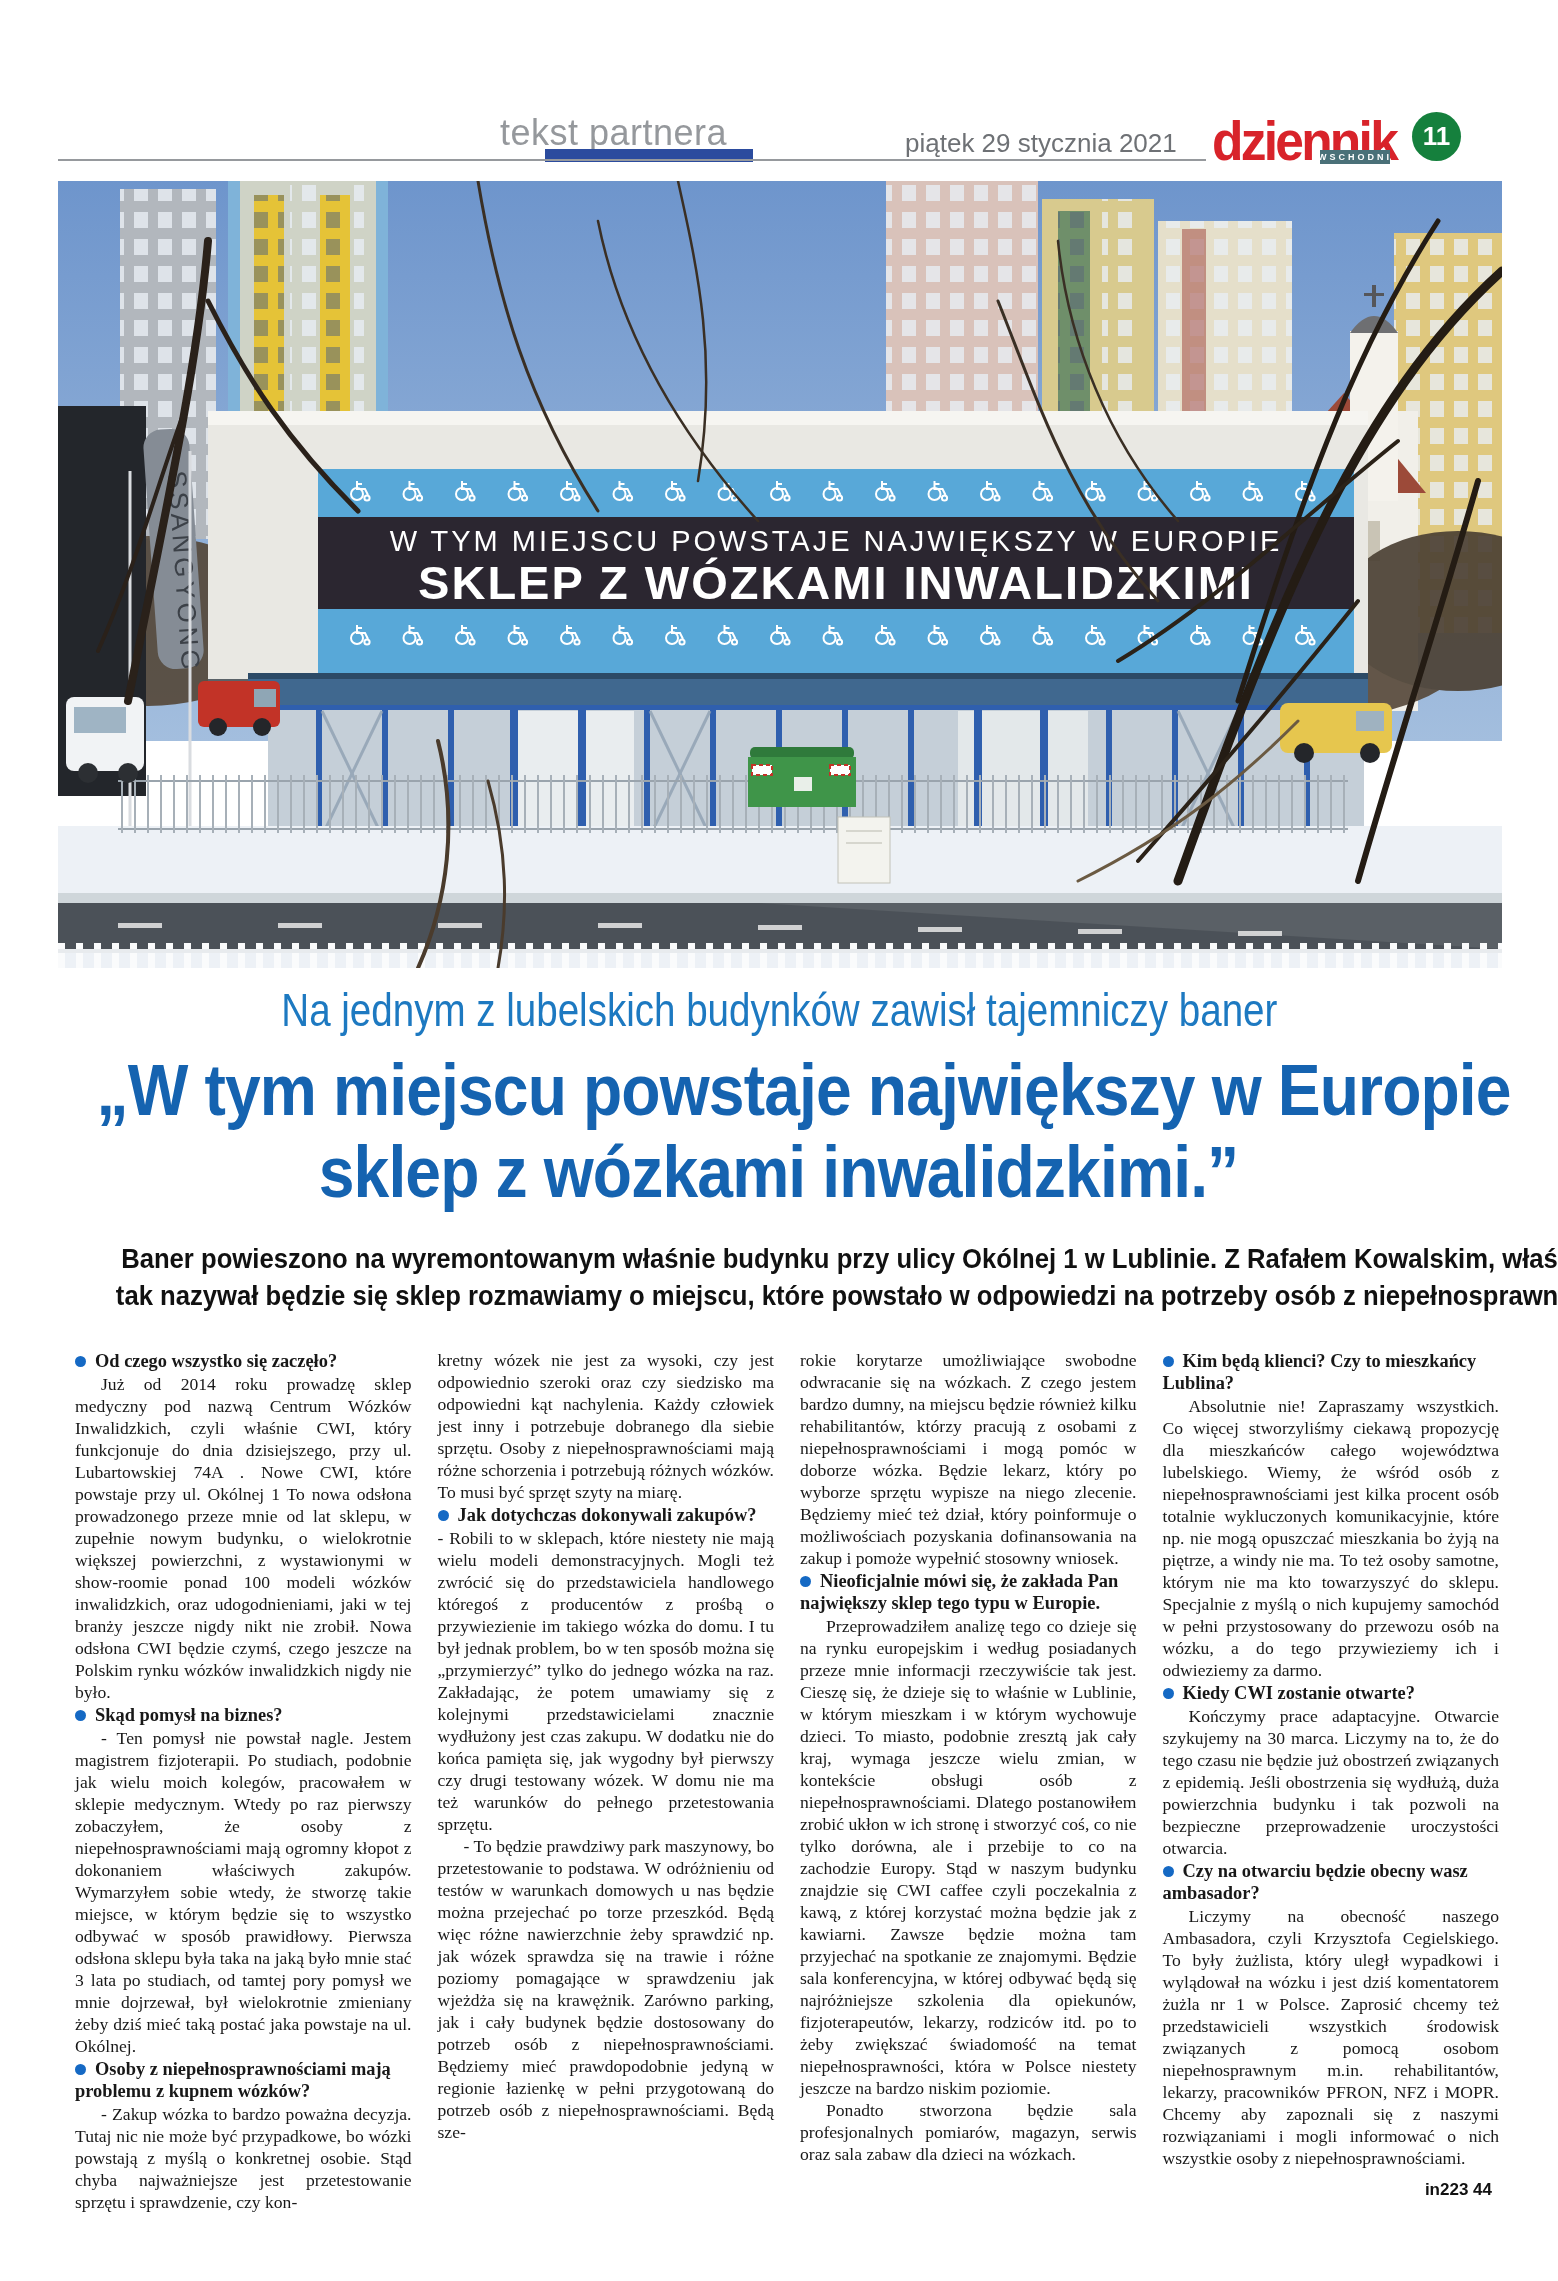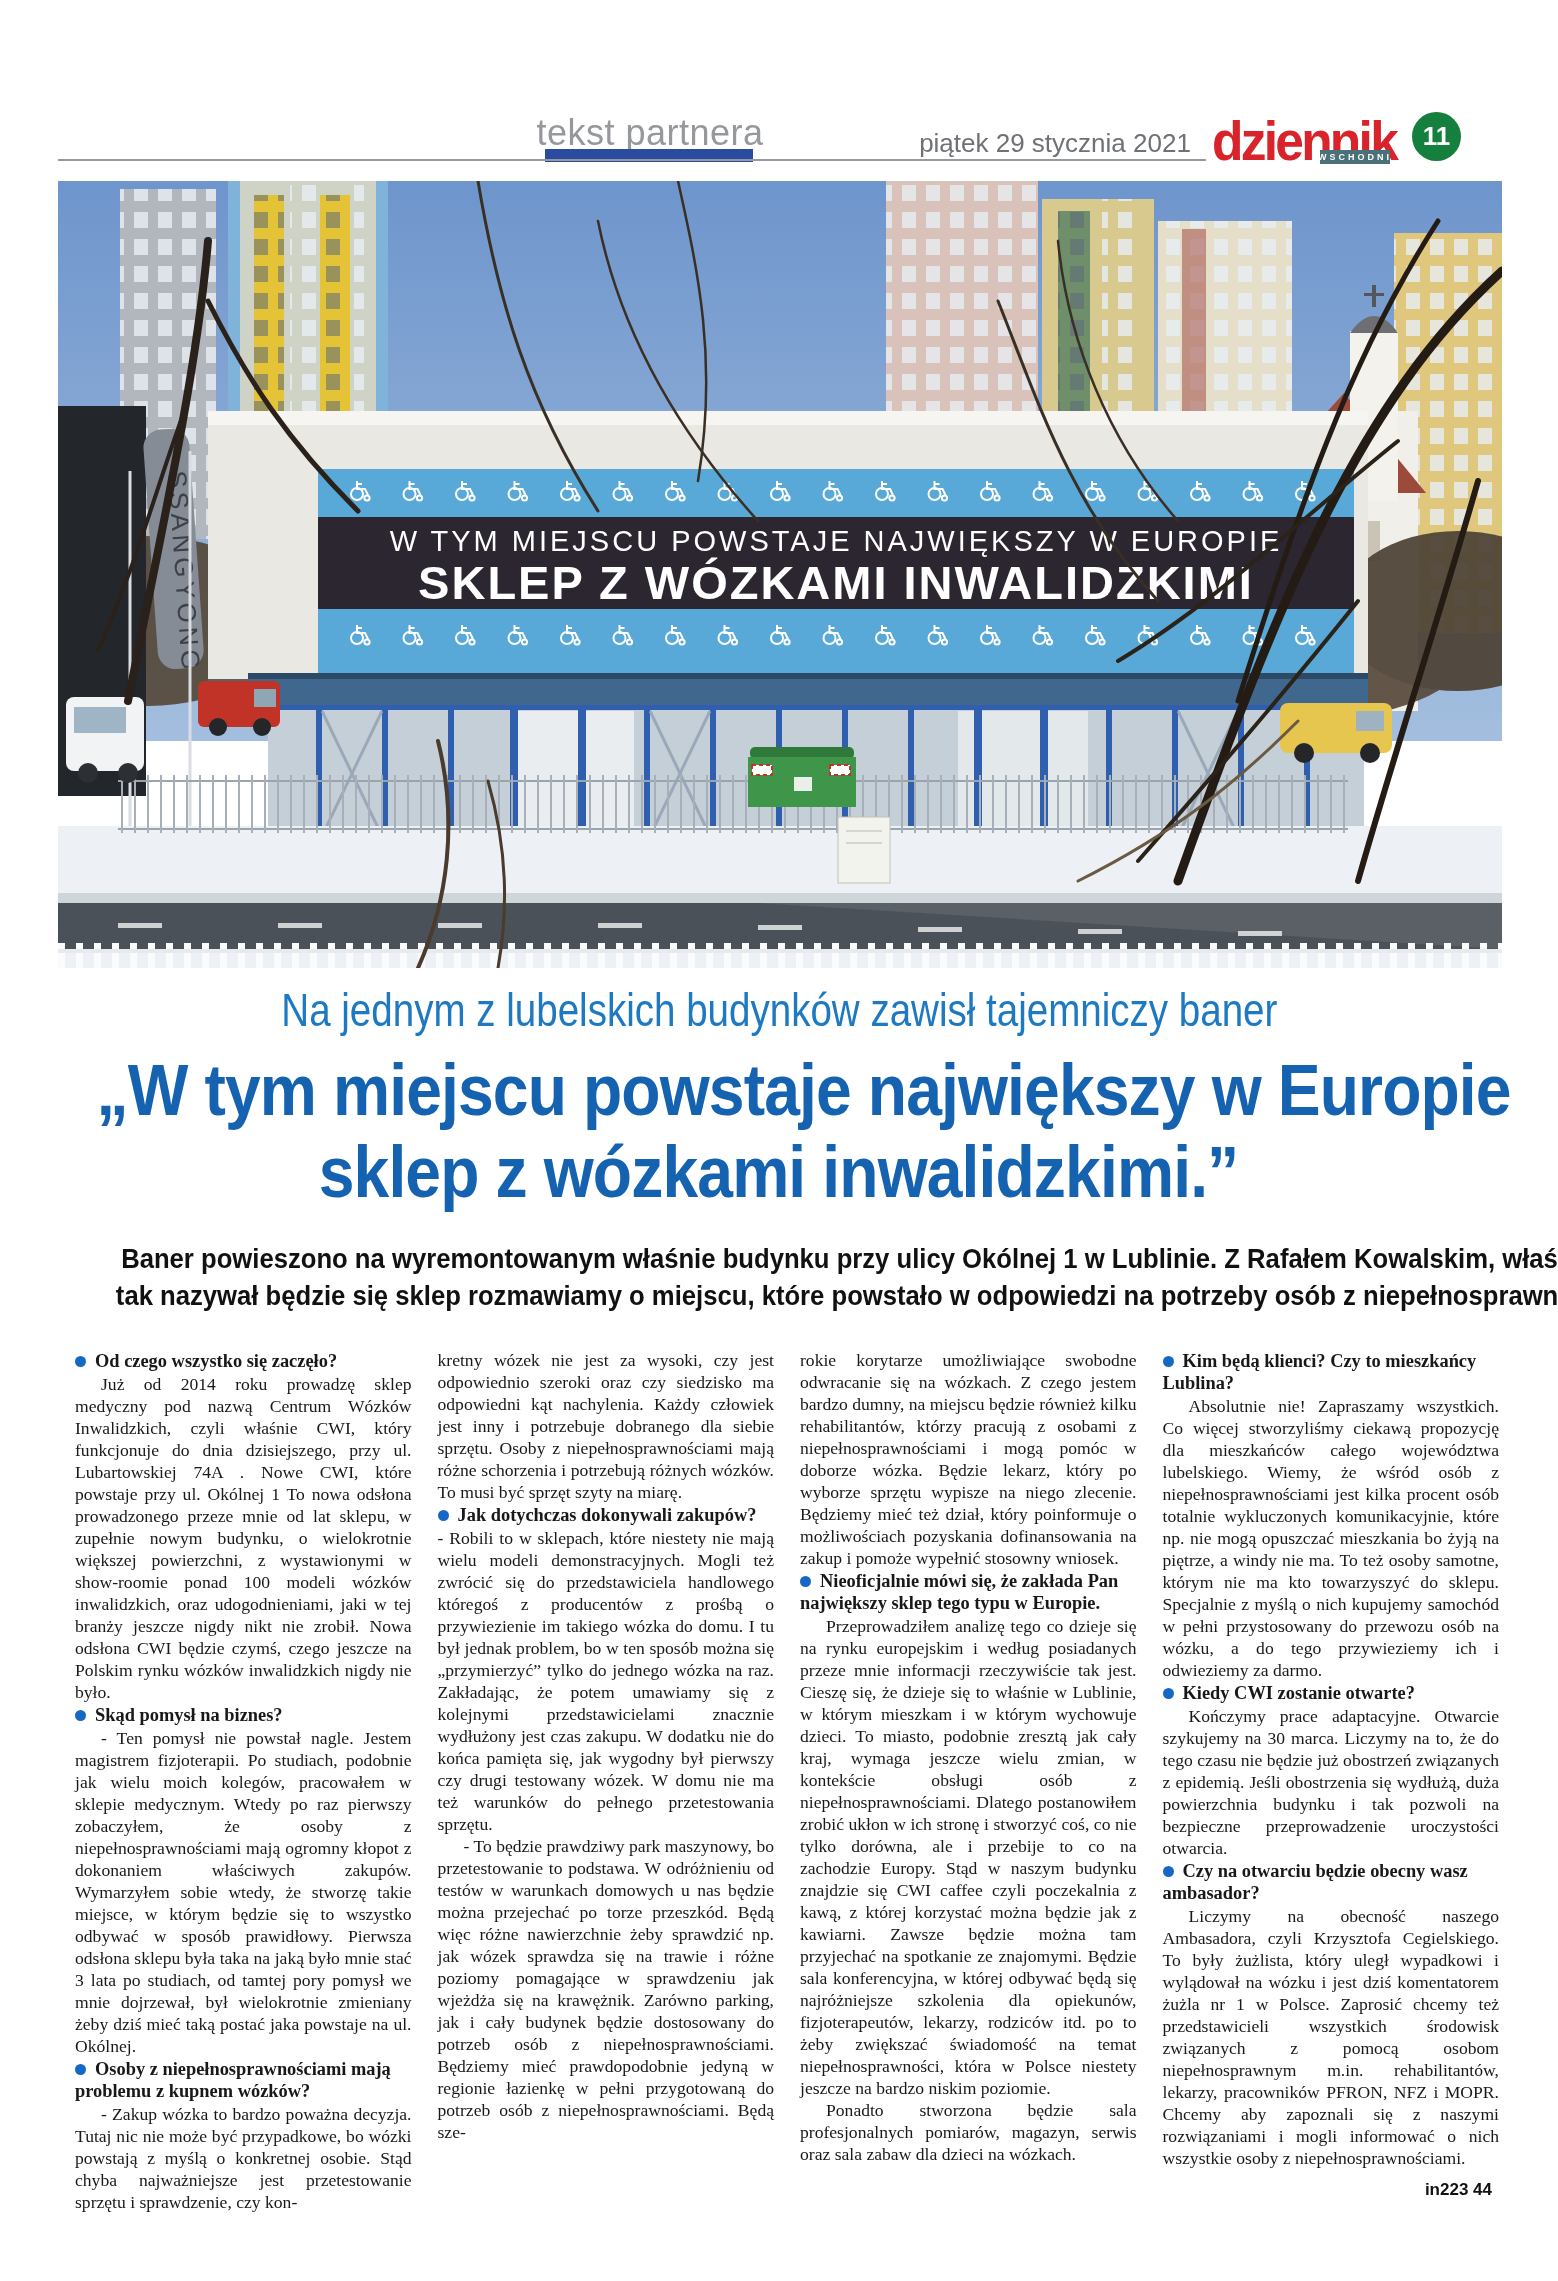--- a/index.html
+++ b/index.html
@@ -1,24 +1,24 @@
 <!DOCTYPE html>
 <html><head>
 <meta charset="utf-8">
 <style>
   html,body { margin:0; padding:0; background:#e8e8e8; }
   .page { position:relative; width:1558px; height:2281px; background:#ffffff;
           font-family:"Liberation Sans", sans-serif; overflow:hidden; margin:0 auto; }
 
   
-  .kicker-text { position:absolute; left:500px; top:112px; width:300px; text-align:center;
+  .kicker-text { position:absolute; left:500px; top:112px; width:300px; 
                  font-size:36px; color:#95989c; letter-spacing:0.5px; }
   .kicker-bar  { position:absolute; left:545px; top:149px; width:208px; height:13px; background:#2b4b9e; }
   .header-rule { position:absolute; left:58px; top:159px; width:1148px; height:2px; background:#96999d; }
-  .header-date { position:absolute; left:905px; top:128px; width:300px; text-align:center;
+  .header-date { position:absolute; left:905px; top:128px; width:300px; text-align:left;
                  font-size:26px; color:#6e7175; }
   .logo { position:absolute; left:1212px; top:108px; font-size:56px; font-weight:bold;
           letter-spacing:-3px; transform:scaleX(0.92); transform-origin:left center; }
   .logo-sub { position:absolute; left:1284px; top:150px; width:70px; height:14px;
               display:flex; align-items:center; justify-content:center;
               font-size:9px; font-weight:bold; letter-spacing:3px; color:#fff;margin-left:36px; }
   .page-badge { position:absolute; left:1412px; top:112px; width:49px; height:49px; border-radius:50%;
                 display:flex; align-items:center; justify-content:center;
                 color:#fff; font-size:26px; font-weight:bold; }
 

